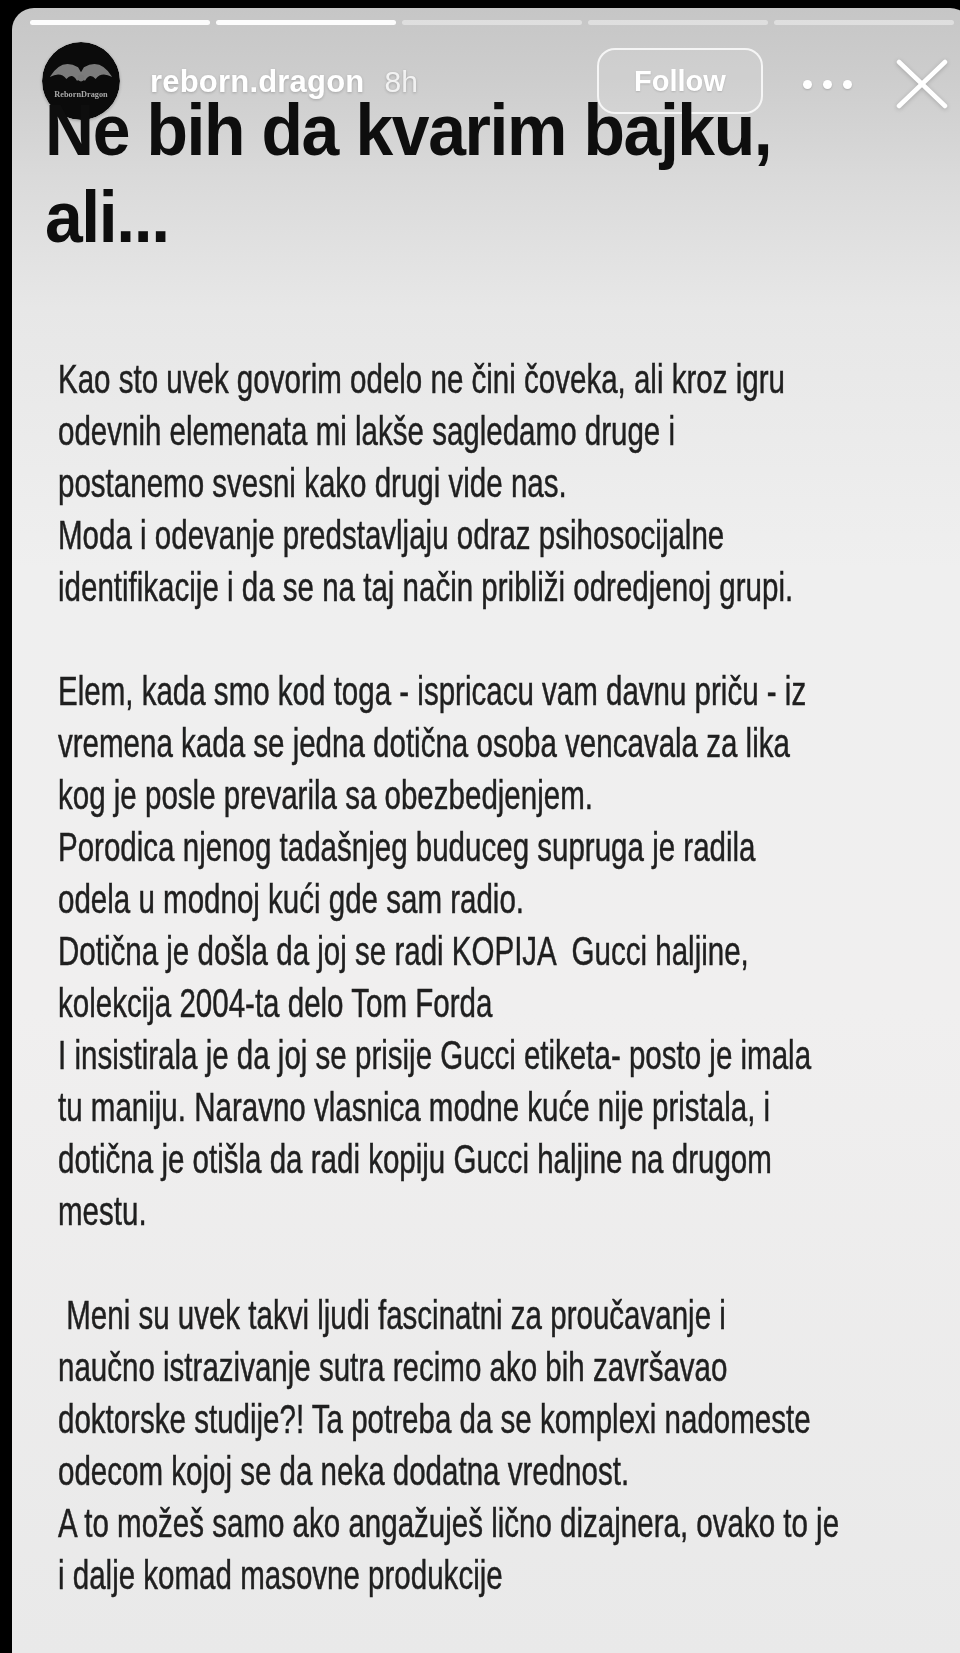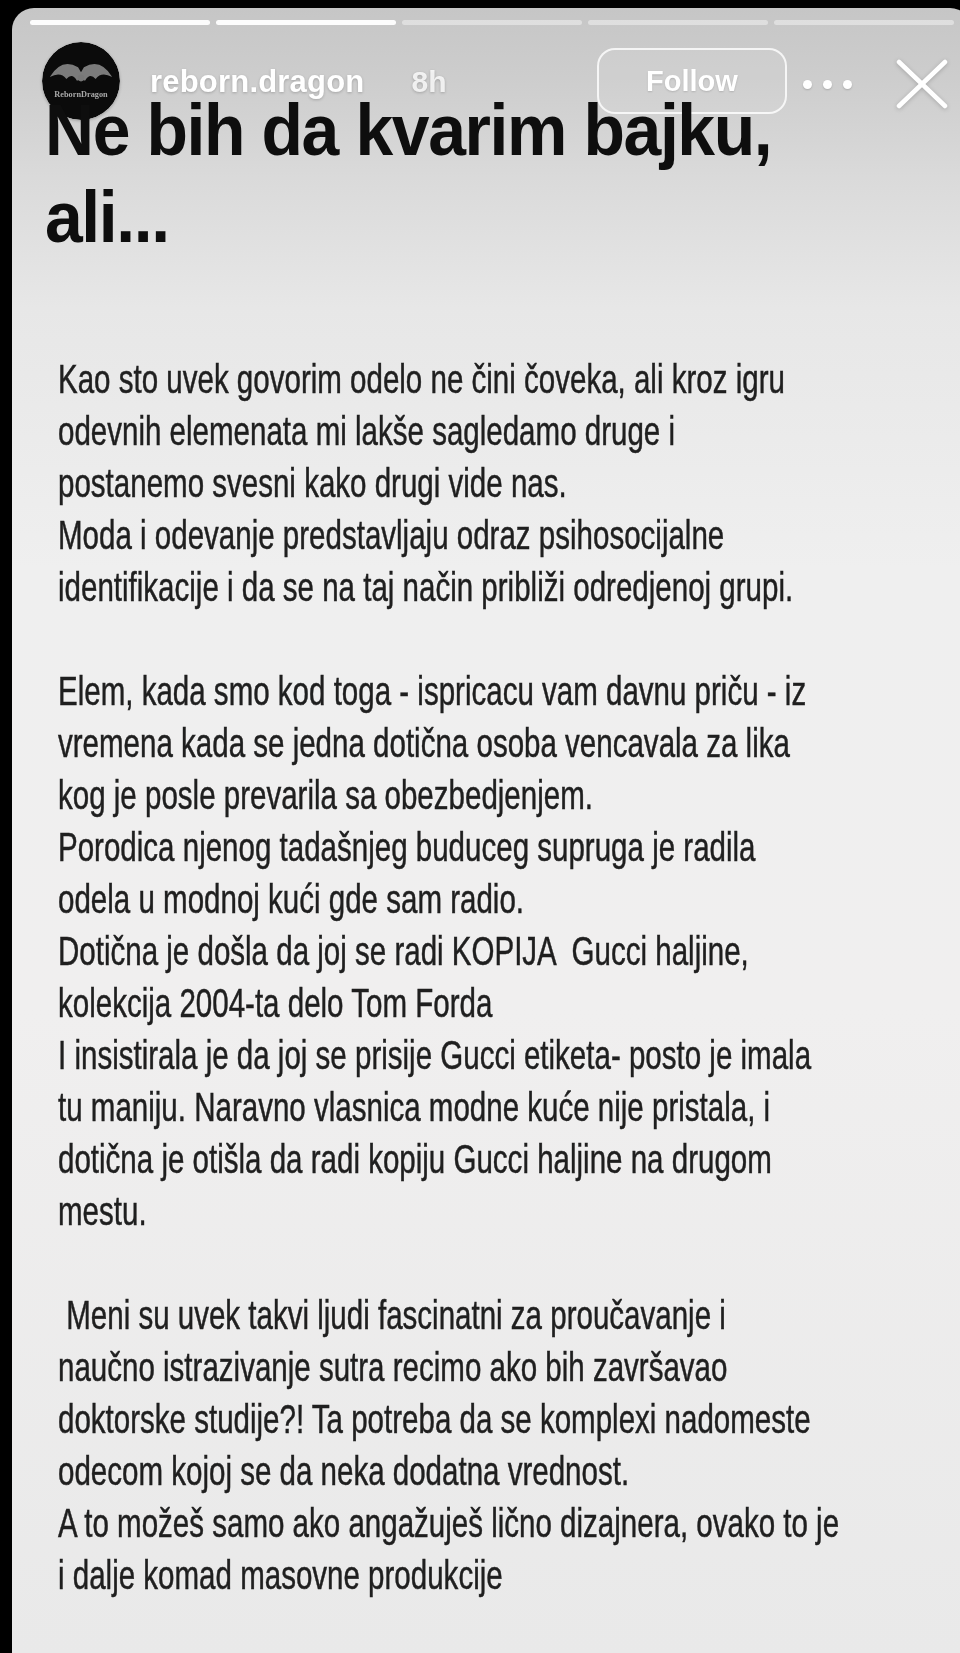--- a/index.html
+++ b/index.html
@@ -10,25 +10,25 @@
         background:linear-gradient(180deg,#c6c6c6 0px,#cdcdcd 70px,#dadada 170px,
                    #e7e7e7 300px,#efefef 560px,#f0efef 1000px,#e9e9e9 1645px);}
   
   .progress-row{position:absolute;top:12px;left:18px;right:18px;height:5px;
         display:flex;gap:6px;}
   .seg{flex:1;height:5px;border-radius:3px;background:rgba(255,255,255,0.42);}
   .seg.on{background:rgba(255,255,255,0.95);}
   
   .avatar{position:absolute;left:30px;top:34px;width:78px;height:78px;border-radius:50%;
         overflow:hidden;box-shadow:0 1px 3px rgba(0,0,0,0.25);}
-  .user-line{position:absolute;left:138px;top:56px;display:flex;align-items:baseline;gap:7px;
+  .user-line{position:absolute;left:138px;top:56px;display:flex;align-items:baseline;gap:20px;
         color:#fff;text-shadow:0 1px 3px rgba(0,0,0,0.22);justify-content:flex-end;}
   .username{font-size:31px;font-weight:700;letter-spacing:0.2px;}
-  .timestamp{font-size:30px;font-weight:700;color:rgba(255,255,255,0.82);margin-left:40px;}
-  .follow{position:absolute;left:585px;top:40px;width:190px;height:66px;
+  .timestamp{font-size:30px;font-weight:400;color:rgba(255,255,255,0.82);}
+  .follow{position:absolute;left:585px;top:40px;width:166px;height:66px;
         background:rgba(255,255,255,0.06);border:2.5px solid rgba(255,255,255,0.8);
         border-radius:18px;color:#fff;font-size:29px;font-weight:600;
         font-family:"Liberation Sans",sans-serif;
         display:flex;align-items:center;justify-content:center;cursor:pointer;
         text-shadow:0 1px 2px rgba(0,0,0,0.15);}
   .dots{position:absolute;left:786px;top:72px;width:58px;display:flex;gap:11px;
         justify-content:center;cursor:pointer;}
   .dots i{width:9px;height:9px;border-radius:50%;background:#fff;display:block;
         box-shadow:0 1px 2px rgba(0,0,0,0.18);}
   .close{position:absolute;left:882px;top:50px;cursor:pointer;

